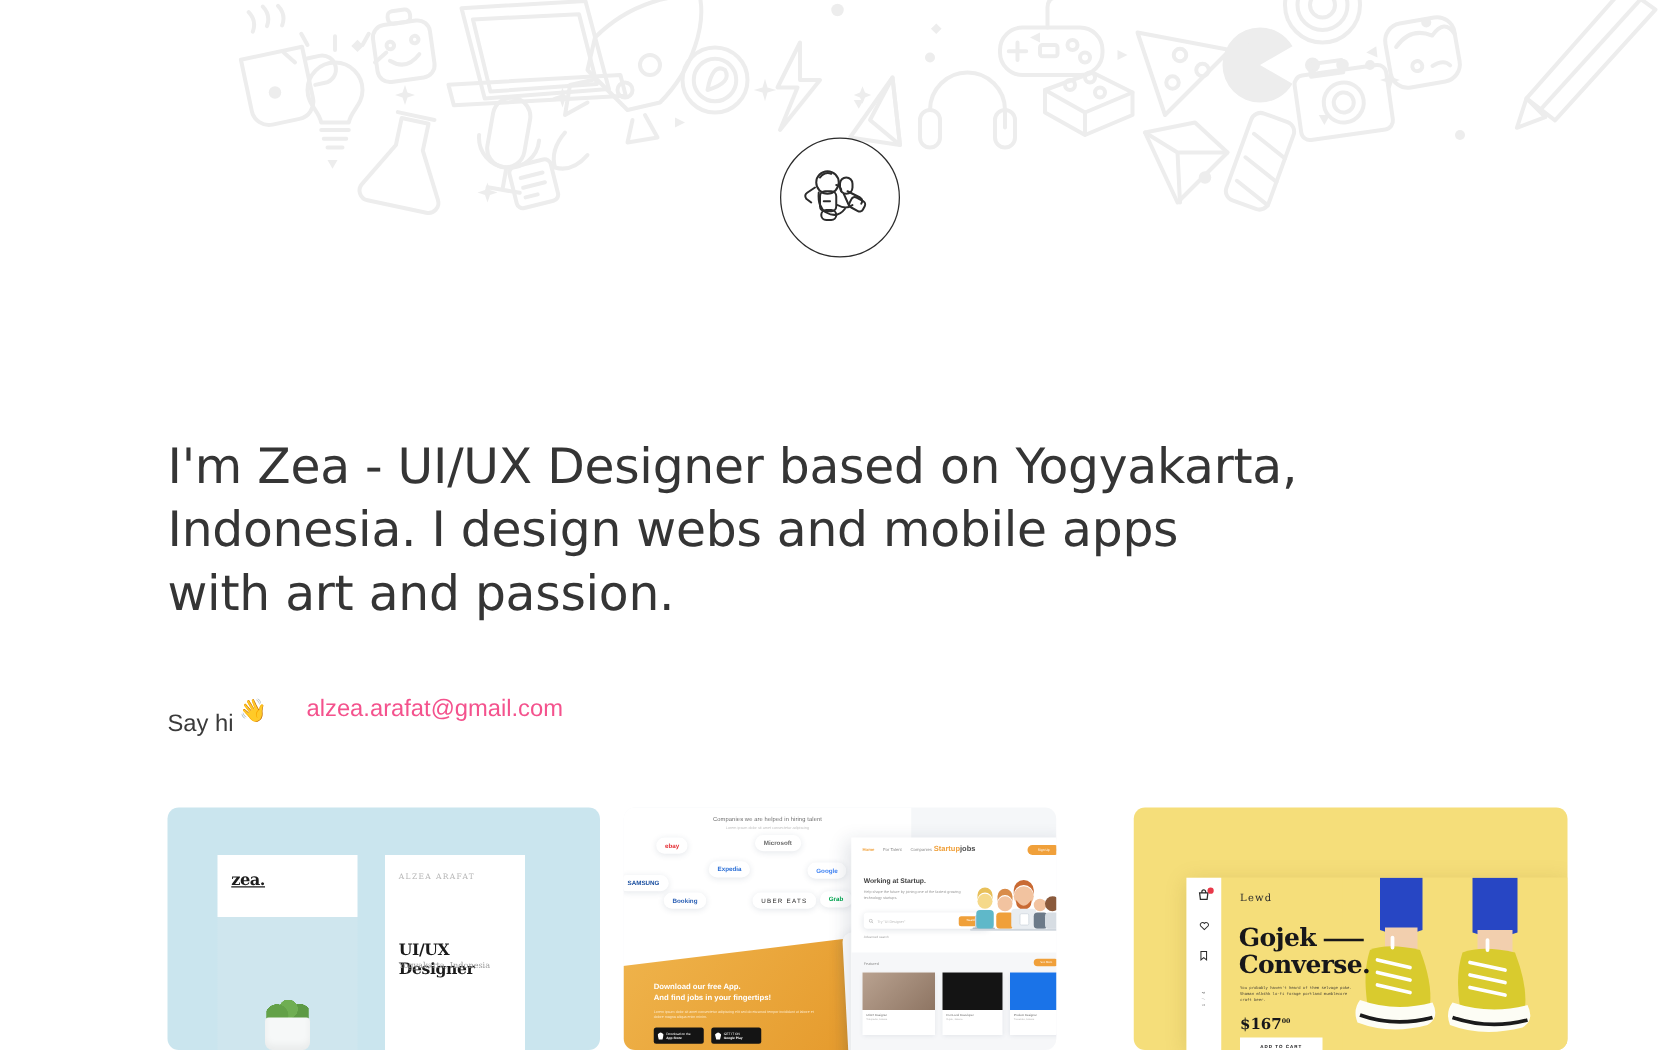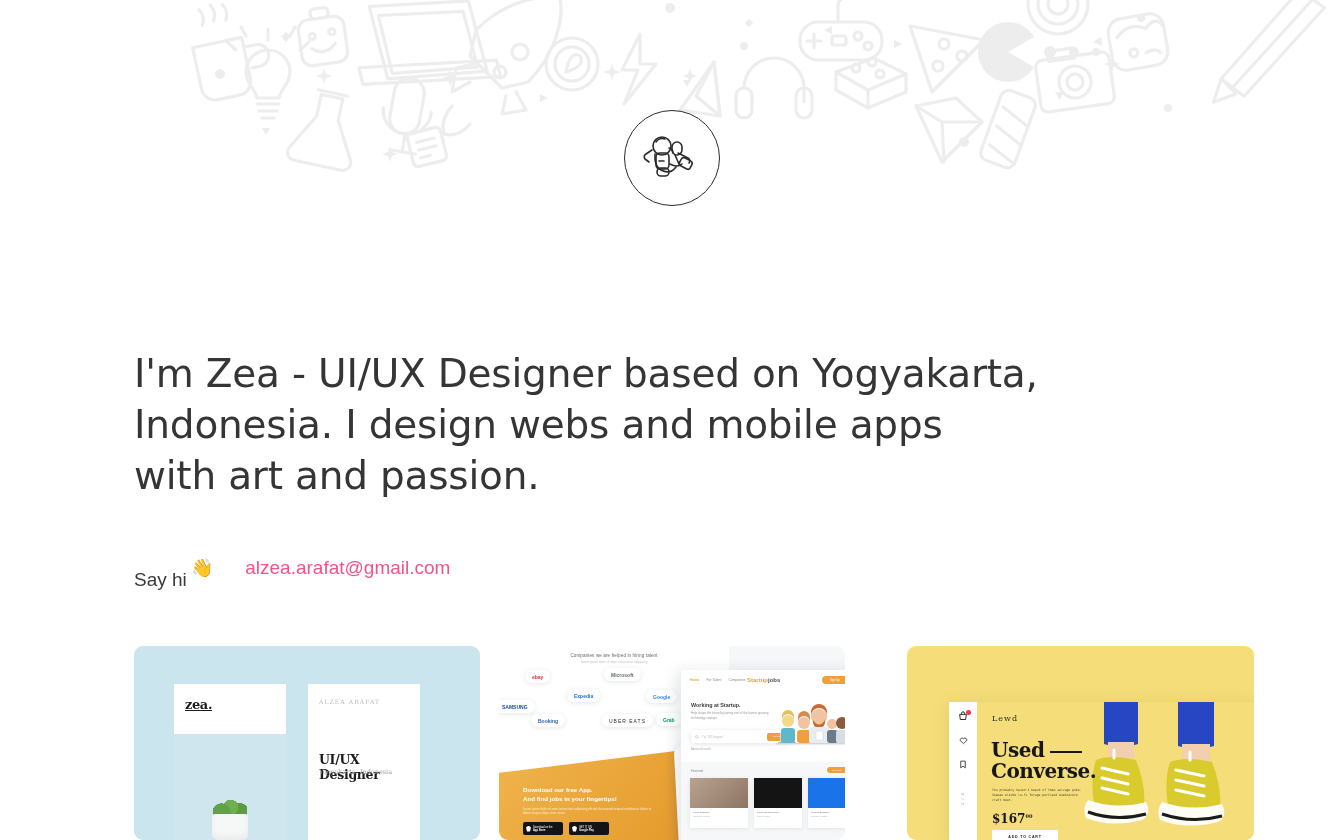--- a/index.html
+++ b/index.html
@@ -559,21 +559,21 @@
           <div class="rail-icon">
             <svg width="8" height="9" viewBox="0 0 10 12" fill="none" stroke="#2b2b2b" stroke-width="1.1">
                 <path d="M2 1.5h6v9L5 8.2 2 10.5z"></path>
               </svg>
           </div>
           <div class="rail-text">1 / 4</div>
         </div>
 
         <div class="shop-logo">Lewd</div>
         <div class="shop-title">
-          <span>Used</span><span class="rule"></span><br>
+          <span>Gojek</span><span class="rule"></span><br>
           <span>Converse.</span>
         </div>
         <div class="shop-desc">You probably haven't heard of them selvage poke. Shaman mlkshk lo-fi forage portland mumblecore craft beer.</div>
         <div class="shop-price">
           <span>$167</span><sup>00</sup>
         </div>
         <div class="shop-cart">ADD TO CART</div>
       </div>
     </div>
 

